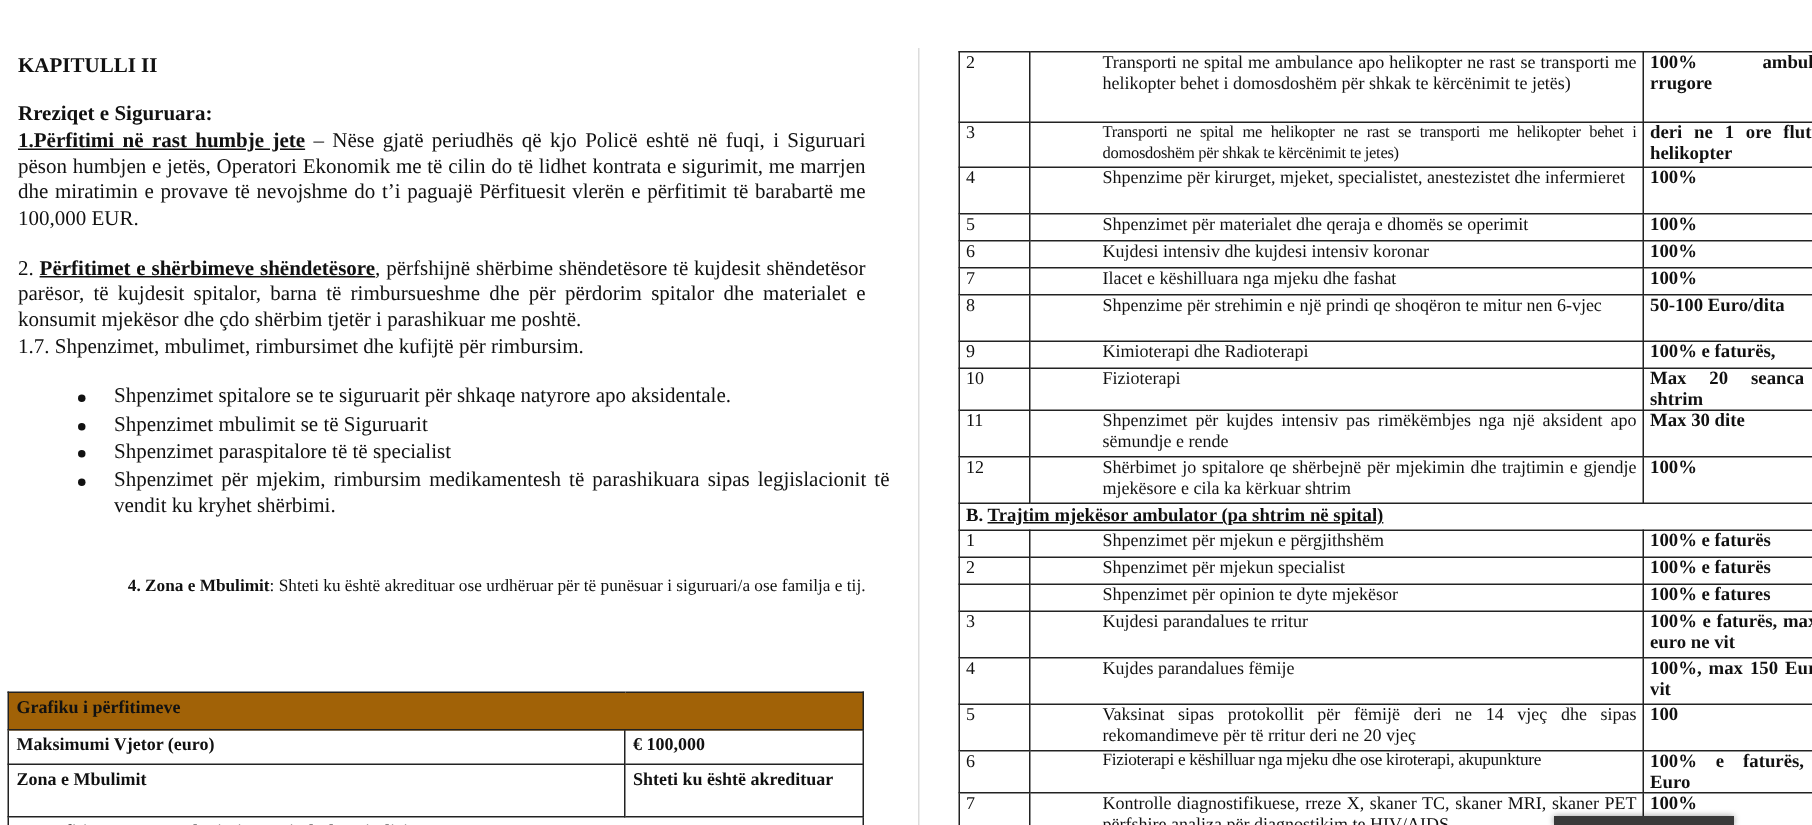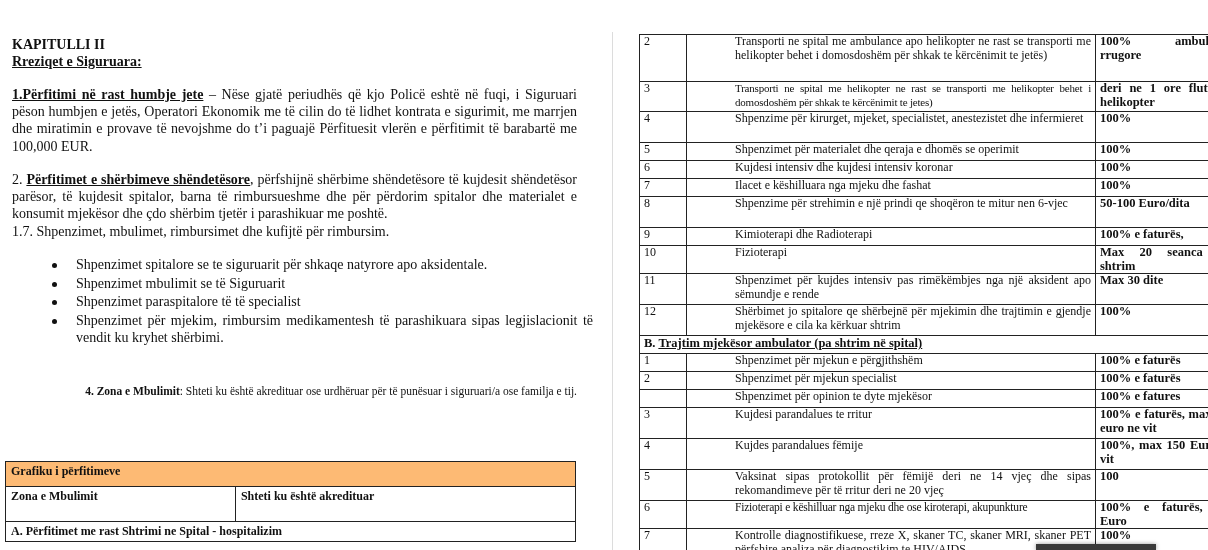--- a/index.html
+++ b/index.html
@@ -30,42 +30,42 @@
     content:""; position:absolute; left:24px; top:7px; width:5px; height:5px; border-radius:50%; background:#111;
   }
   .small-para {
     position:absolute; left:12px; width:565px; font-size:11.5px; line-height:15px;text-align:right;
   }
   
   .ltable {
     position:absolute; left:5px; top:461px; width:571px; border-collapse:collapse; font-size:12px;
   }
   .ltable td { border:1px solid #222; padding:2px 5px; vertical-align:top; font-weight:bold; }
-  .ltable .hdr td { background:#fdba74; height:20px; }
+  .ltable .hdr td { background:#a16207; height:20px; }
   
   .rtable {
     position:absolute; left:27px; top:34px; width:600px; border-collapse:collapse; font-size:12px;
   }
   .rtable td { border:1px solid #222; padding:0 4px; vertical-align:top; line-height:13.5px; }
   .rtable td.num { width:38px; }
   .rtable td.desc { width:356px; text-align:justify; font-size:12px;padding-left:48px; }
   .rtable td.val { font-weight:bold; text-align:justify; font-size:12.5px; }
   .rtable td.section { font-weight:bold; font-size:12.5px; padding:1px 4px; }
   .rtable td.section .u { text-decoration:underline; }
   .tooltip-box {
     position:absolute; left:1036px; top:544px; width:120px; height:6px; background:#3a3a3a;
     box-shadow:0 0 4px rgba(0,0,0,0.4);
   }
 </style>
 </head>
 <body>
 
 <div class="page-left">
   <div class="heading" style="top:36px;">KAPITULLI  II</div>
-  <div class="heading" style="top:53px;text-decoration:underline;">Rreziqet e Siguruara:</div>
+  <div class="heading" style="top:68px;">Rreziqet e Siguruara:</div>
 
   <div class="para" style="top:86px;">
     <span class="u">1.Përfitimi në rast humbje jete</span><span> – Nëse gjatë periudhës që kjo Policë eshtë në fuqi, i Siguruari pëson humbjen e jetës, Operatori Ekonomik me të cilin do të lidhet kontrata e sigurimit, me marrjen dhe miratimin e provave të nevojshme do t’i paguajë Përfituesit vlerën e përfitimit të barabartë me 100,000 EUR.</span>
   </div>
 
   <div class="para" style="top:171px;">
     <span>2. </span><span class="u">Përfitimet e shërbimeve shëndetësore</span><span>, përfshijnë shërbime shëndetësore të kujdesit shëndetësor parësor, të kujdesit spitalor, barna të rimbursueshme dhe për përdorim spitalor dhe materialet e konsumit mjekësor dhe çdo shërbim tjetër i parashikuar me poshtë.</span>
     <div>1.7. Shpenzimet, mbulimet, rimbursimet dhe kufijtë për rimbursim.</div>
   </div>
 
@@ -78,20 +78,24 @@
 
 
   <div class="small-para" style="top:384px;">
     <span style="font-weight:bold">4. Zona e Mbulimit</span><span>: Shteti ku është akredituar ose urdhëruar për të punësuar i siguruari/a ose familja e tij.</span>
   </div>
 
   <table class="ltable">
     <tbody>
         <tr class="hdr">
       <td colspan="2">Grafiku i përfitimeve</td>
+    </tr>
+    <tr>
+      <td style="width:400px;height:18px;">Maksimumi Vjetor (euro)</td>
+      <td>€ 100,000</td>
     </tr>
     <tr>
       <td style="height:30px;margin-left:32px;">Zona e Mbulimit</td>
       <td>Shteti ku është akredituar</td>
     </tr>
     <tr>
       <td colspan="2">A. Përfitimet me rast Shtrimi ne Spital - hospitalizim</td>
     </tr>
   </tbody>
     </table>

